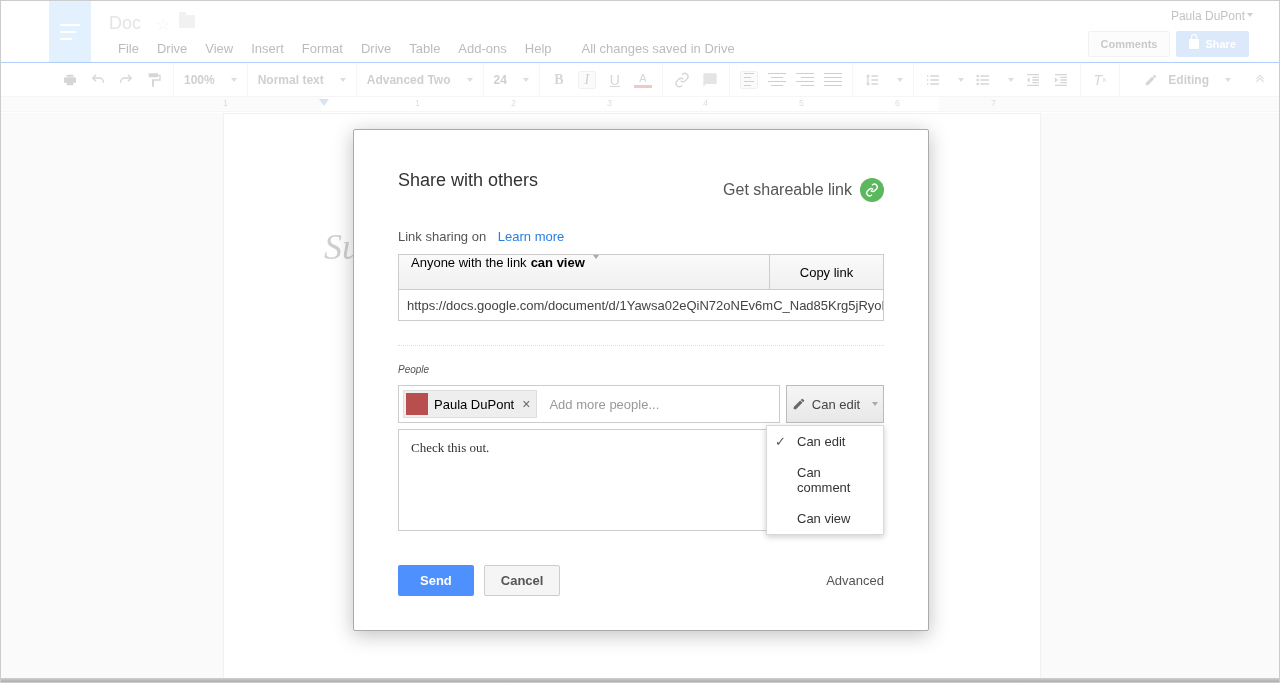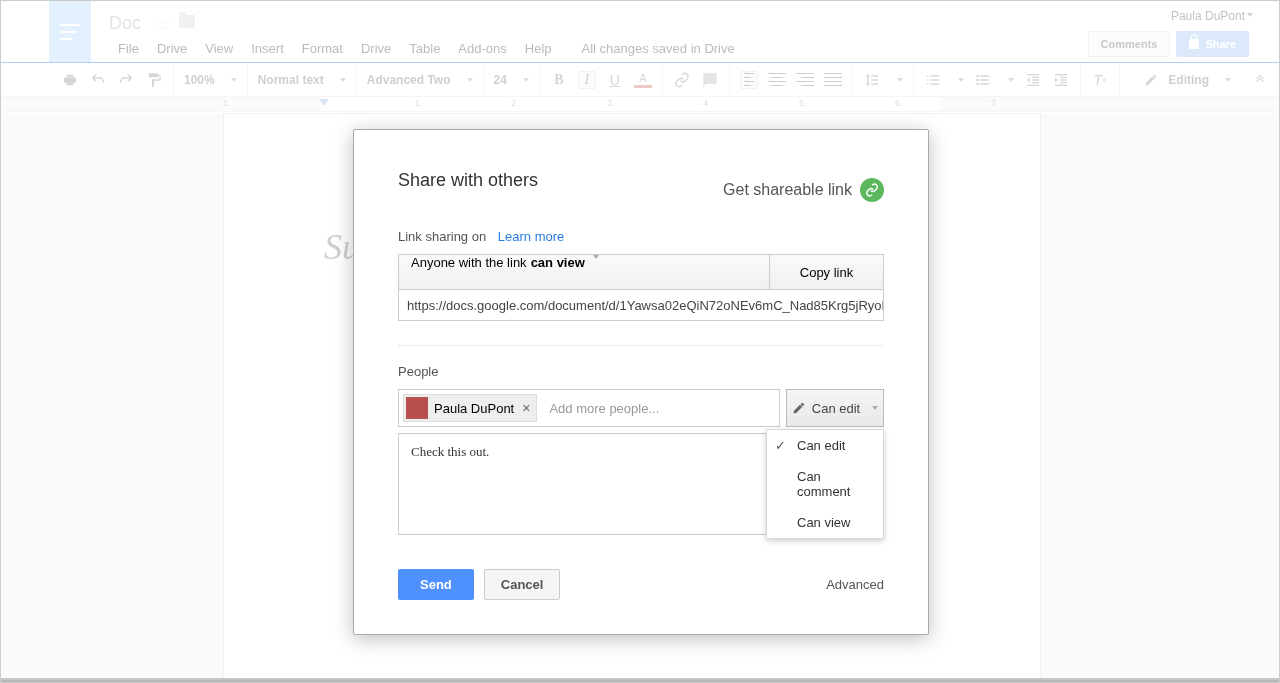--- a/index.html
+++ b/index.html
@@ -72,21 +72,21 @@
 .learn-more{ color:#2a7de1; margin-left:8px;}
 
 .link-selector-row{ margin-top:10px; display:flex; border:1px solid #ccc; height:36px;}
 .link-selector{ flex:1; display:flex; align-items:flex-start; padding:0 12px; font-size:13px; background:linear-gradient(#fafafa,#f0f0f0); gap:4px;}
 .link-selector .bold{font-weight:bold;}
 .copy-link{ width:114px; border-left:1px solid #ccc; display:flex; align-items:center; justify-content:center; font-size:13px; background:linear-gradient(#fafafa,#f0f0f0);}
 
 .link-url-box{ margin-top:-1px; border:1px solid #ccc; height:32px; padding:0 8px; font-size:13px; color:#444; display:flex; align-items:center; overflow:hidden; white-space:nowrap;}
 
 .section-divider{ border:none; border-top:1px dotted #ddd; margin:24px 0 18px 0;}
-.people-label{ font-size:13px; color:#555;}
+.people-label{ font-size:10px; color:#555;font-style:italic;}
 
 .people-row{ margin-top:10px; display:flex; gap:6px; }
 .people-input-box{ flex:1; border:1px solid #ccc; height:38px; display:flex; align-items:center; padding:4px; gap:6px;}
 .chip{ background:#eee; border:1px solid #ddd; display:flex; align-items:center; gap:6px; padding:2px 6px 2px 2px; font-size:13px;}
 .chip-avatar{ width:22px; height:22px; background:#b84e4e; display:inline-block;}
 .chip-x{ color:#666; font-size:14px; margin-left:2px;}
 .people-placeholder{ color:#999; font-size:13px; margin-left:6px;}
 .perm-button{ width:98px; border:1px solid #bbb; background:linear-gradient(#f5f5f5,#e8e8e8); display:flex; align-items:center; justify-content:center; gap:6px; font-size:13px; color:#444;}
 
 .msg-box{ margin-top:6px; border:1px solid #ccc; height:102px; padding:10px 12px; font-size:13px; color:#333; position:relative;font-family:Liberation Serif, serif;}

